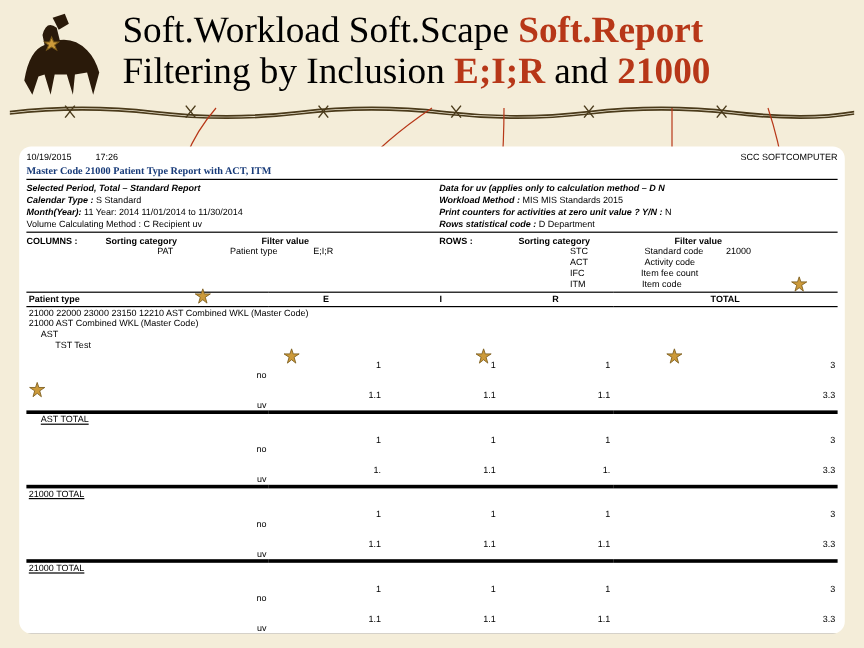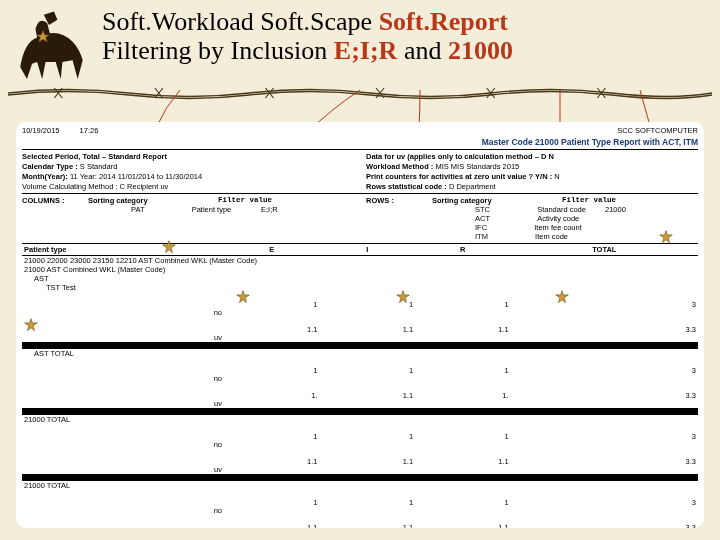--- a/index.html
+++ b/index.html
@@ -1,48 +1,48 @@
 <!DOCTYPE html>
 <html><head>
 <meta charset="utf-8">
 <style>
   body{margin:0;width:720px;height:540px;font-family:Georgia,serif;background:#f7f1e3;}
   .slide{width:720px;height:540px;position:relative;background:#f4edd9;}
   .title-row{display:flex;align-items:flex-start;padding:8px 10px 0 10px;}
   .horse{width:88px;height:76px;position:relative;flex:0 0 88px;}
   .horse svg{width:100%;height:100%;}
   .title-text{flex:1;padding-left:4px;}
-  .line1,.line2{font-size:26px;line-height:1.1;}
+  .line1,.line2{font-size:31px;line-height:1.1;}
   .acc{color:#b73718;font-weight:bold;}
   .wire{height:18px;margin:0 8px;position:relative;}
   .wire svg{width:100%;height:100%;}
   .report{position:absolute;left:16px;right:16px;top:122px;bottom:12px;background:#ffffff;font-family:Arial,Helvetica,sans-serif;font-size:7.5px;color:#000;overflow:hidden;padding:4px 6px;border-radius:10px;}
   .rpt-head{display:flex;justify-content:space-between;font-size:7.5px;}
-  .rpt-title{text-align:right;color:#173a78;font-weight:bold;margin:2px 0 2px 0;font-size:8.5px;}
+  .rpt-title{text-align:left;color:#173a78;font-weight:bold;margin:2px 0 2px 0;font-size:8.5px;font-family:Liberation Serif, serif;}
   .hr{border-top:1px solid #000;margin:1px 0;}
   .meta{display:flex;gap:12px;}
   .mcol{flex:1;}
   .mrow{margin:1px 0;}
-  b{font-weight:bold;}
+  b{font-weight:bold;font-style:italic;}
   .secrow{display:flex;gap:12px;margin-top:2px;}
   .sec{flex:1;}
   .sechead{display:flex;font-weight:bold;}
   .sechead span:nth-child(1){flex:0 0 66px;}
   .sechead span:nth-child(2){flex:0 0 130px;}
-  .sechead span:nth-child(3){flex:1;font-family:Liberation Mono, monospace;}
+  .sechead span:nth-child(3){flex:1;}
   .srow{display:flex;}
   .srow span:nth-child(1){flex:0 0 66px;}
   .srow span:nth-child(2){flex:0 0 130px;padding-left:43px;}
   .srow span:nth-child(3){flex:1;}
   table{width:100%;border-collapse:collapse;font-size:7.5px;margin-top:2px;}
   th{font-weight:bold;text-align:center;border-top:1px solid #000;border-bottom:1px solid #000;padding:1px 2px;}
   th:first-child{text-align:left;width:150px;}
   td{padding:0 2px;text-align:right;}
   td:first-child{text-align:left;}
-  tr.grp td{border-top:7px solid #000000;}
+  tr.grp td{border-top:3px solid #000000;text-decoration:underline;}
   tr.gt td{border-top:2px solid #404040;font-weight:normal;}
   .ind1{padding-left:12px;}
   .ind2{padding-left:24px;}
   .ind3{padding-left:48px;text-align:right;display:inline-block;width:150px;margin-top:16px;}
   .star{position:absolute;width:14px;height:14px;}
   .star svg{width:100%;height:100%;}
   .slant{position:absolute;pointer-events:none;}
   .slant svg{width:100%;height:100%;overflow:visible;}
 </style>
 </head>

